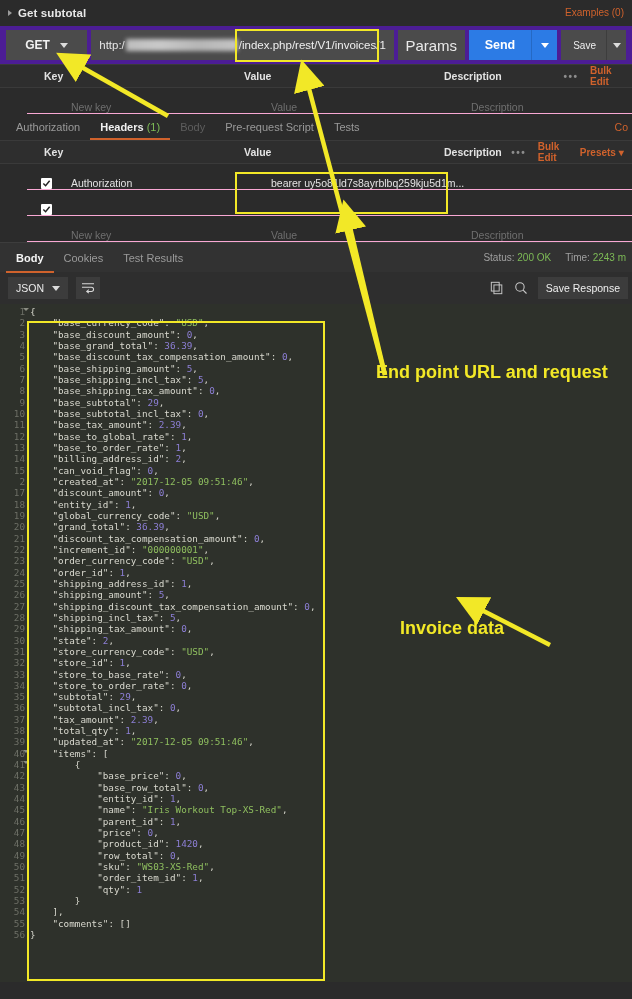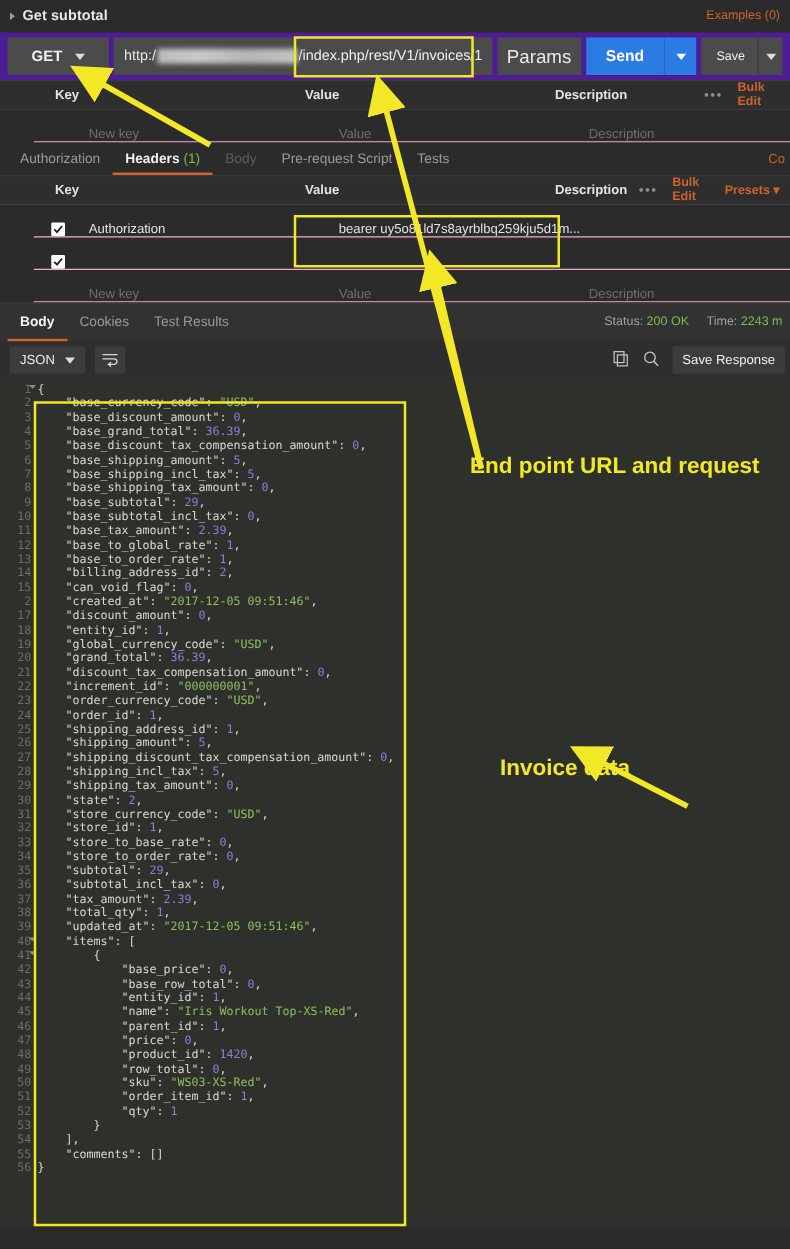--- a/index.html
+++ b/index.html
@@ -391,15 +391,15 @@
     <line x1="168" y1="116" x2="62" y2="56" stroke="#f2e827" stroke-width="4.5" marker-end="url(#ah)"></line>
 
     <line x1="385" y1="375" x2="303" y2="66" stroke="#f2e827" stroke-width="4.5" marker-end="url(#ah)"></line>
 
     <line x1="385" y1="375" x2="345" y2="206" stroke="#f2e827" stroke-width="4.5" marker-end="url(#ah)"></line>
 
     <line x1="550" y1="645" x2="462" y2="600" stroke="#f2e827" stroke-width="4.5" marker-end="url(#ah)"></line>
   </svg>
 
   <div class="anno-label" style="left:376px; top:362px;">End point URL and request</div>
-  <div class="anno-label" style="left:400px; top:604px;">Invoice data</div>
+  <div class="anno-label" style="left:400px; top:618px;">Invoice data</div>
 
 </div>
 
 </body></html>

